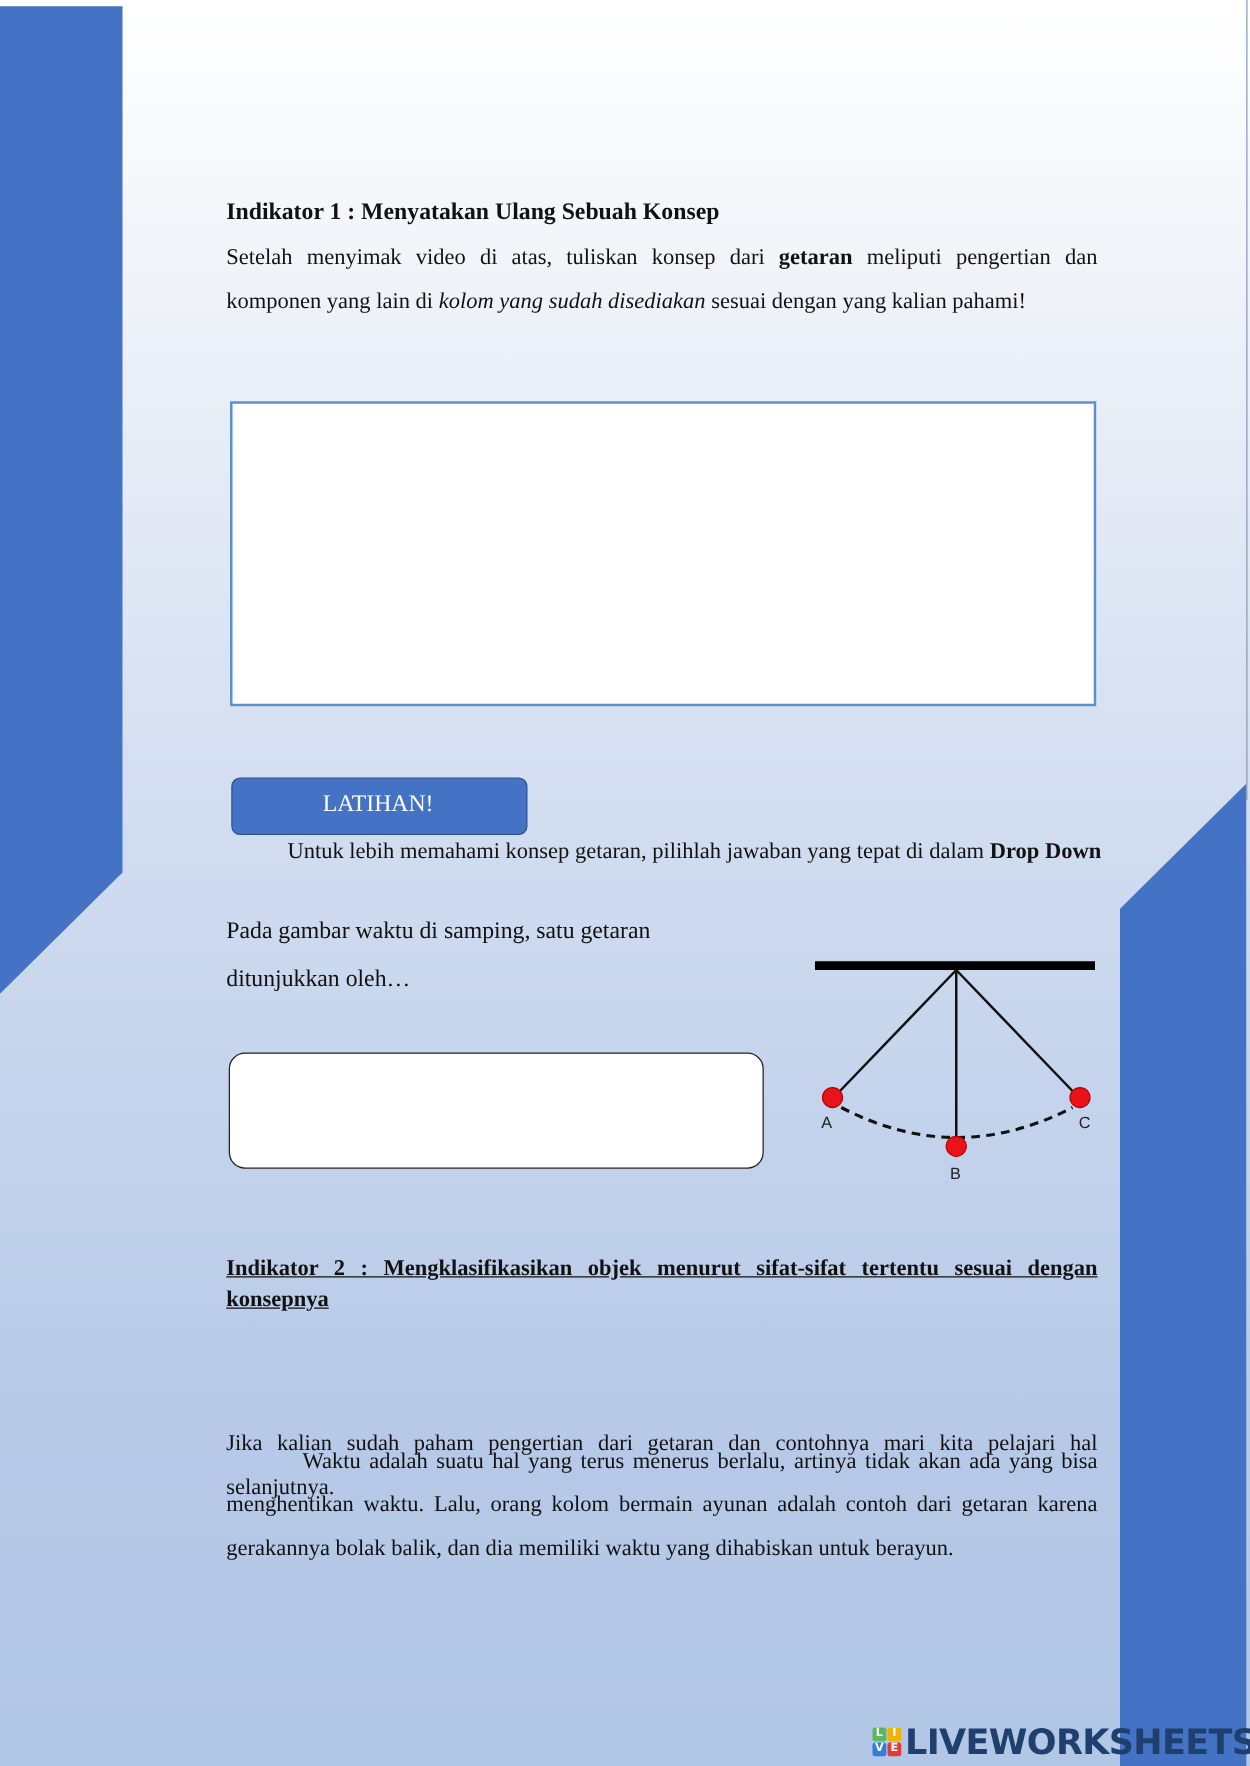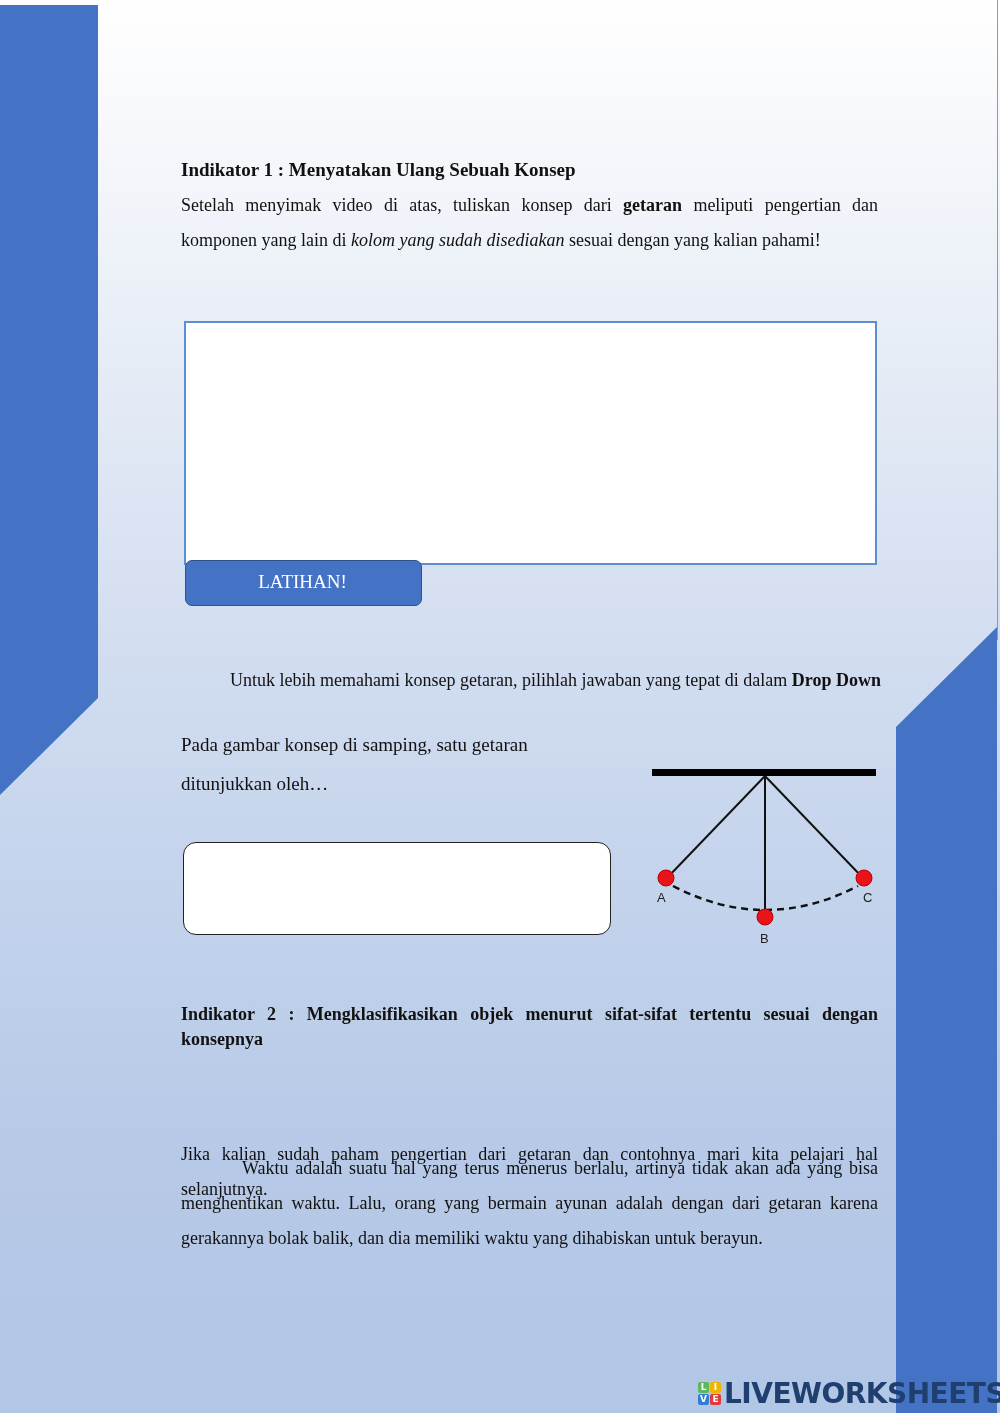--- a/index.html
+++ b/index.html
@@ -53,21 +53,21 @@
       left: 184px;
       top: 321px;
       width: 689px;
       height: 240px;
       background: #ffffff;
       border: 2px solid #5b8fcf;
     }
     .latihan-btn {
       position: absolute;
       left: 185px;
-      top: 560px;
+      top: 622px;
       width: 237px;
       height: 46px;
       background: #4472c4;
       border: 1px solid #2f528f;
       border-radius: 7px;
       color: #ffffff;
       font-size: 19px;
       text-align: center;
       line-height: 42px;
       box-sizing: border-box;
@@ -140,44 +140,44 @@
 </div>
 
 <div class="answer-box"></div>
 
 <div class="latihan-btn">LATIHAN!</div>
 
 <div class="text" style="top:668px; line-height:25px; text-align:right; width:700px;">
   <span>Untuk lebih memahami konsep getaran, pilihlah jawaban yang tepat di dalam </span><b>Drop Down</b>
 </div>
 
-<div class="line" style="top:734px;">Pada gambar konsep di samping, satu getaran</div>
+<div class="line" style="top:734px;">Pada gambar waktu di samping, satu getaran</div>
 <div class="line" style="top:773px;text-align:right;">ditunjukkan oleh…</div>
 
 <div class="dropdown-box"></div>
 
 <svg class="pendulum" viewBox="0 0 240 190" xmlns="http://www.w3.org/2000/svg">
   <rect x="7" y="7" width="224" height="7" fill="#000"></rect>
   <line x1="120" y1="14" x2="22" y2="116" stroke="#111" stroke-width="2"></line>
   <line x1="120" y1="14" x2="120" y2="155" stroke="#111" stroke-width="2"></line>
   <line x1="120" y1="14" x2="218" y2="116" stroke="#111" stroke-width="2"></line>
   <path d="M 28 124 Q 120 172 213 124" fill="none" stroke="#111" stroke-width="2.5" stroke-dasharray="7,5"></path>
   <circle cx="21" cy="116" r="8" fill="#e8141a" stroke="#b00" stroke-width="1"></circle>
   <circle cx="120" cy="155" r="8" fill="#e8141a" stroke="#b00" stroke-width="1"></circle>
   <circle cx="219" cy="116" r="8" fill="#e8141a" stroke="#b00" stroke-width="1"></circle>
   <text x="12" y="140" font-family="Liberation Sans, sans-serif" font-size="13" fill="#222">A</text>
   <text x="115" y="181" font-family="Liberation Sans, sans-serif" font-size="13" fill="#222">B</text>
   <text x="218" y="140" font-family="Liberation Sans, sans-serif" font-size="13" fill="#222">C</text>
 </svg>
 
-<div class="text heading" style="top:1002px; line-height:25px;">Indikator 2 : Mengklasifikasikan objek menurut sifat-sifat tertentu sesuai dengan konsepnya</div>
+<div class="text heading" style="top:1002px; line-height:25px;text-decoration:underline;">Indikator 2 : Mengklasifikasikan objek menurut sifat-sifat tertentu sesuai dengan konsepnya</div>
 
 <div class="text" style="top:1137px;">Jika kalian sudah paham pengertian dari getaran dan contohnya mari kita pelajari hal selanjutnya.</div>
 
-<div class="text" style="top:1151px; text-indent:61px;">Waktu adalah suatu hal yang terus menerus berlalu, artinya tidak akan ada yang bisa menghentikan waktu. Lalu, orang yang bermain ayunan adalah dengan dari getaran karena gerakannya bolak balik, dan dia memiliki waktu yang dihabiskan untuk berayun.</div>
+<div class="text" style="top:1151px; text-indent:61px;">Waktu adalah suatu hal yang terus menerus berlalu, artinya tidak akan ada yang bisa menghentikan waktu. Lalu, orang kolom bermain ayunan adalah contoh dari getaran karena gerakannya bolak balik, dan dia memiliki waktu yang dihabiskan untuk berayun.</div>
 
 <div class="logo">
   <div class="logo-tiles">
     <span class="tile" style="background:#5cb85c;">L</span>
     <span class="tile" style="background:#f0b400;">I</span>
     <span class="tile" style="background:#2f7fd8;">V</span>
     <span class="tile" style="background:#e03a3a;">E</span>
   </div>
   <span class="logo-text">LIVEWORKSHEETS</span>
 </div>

